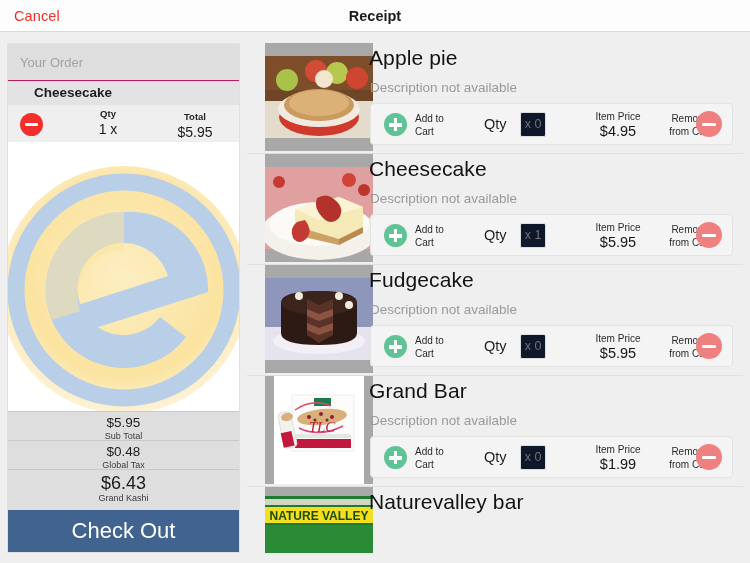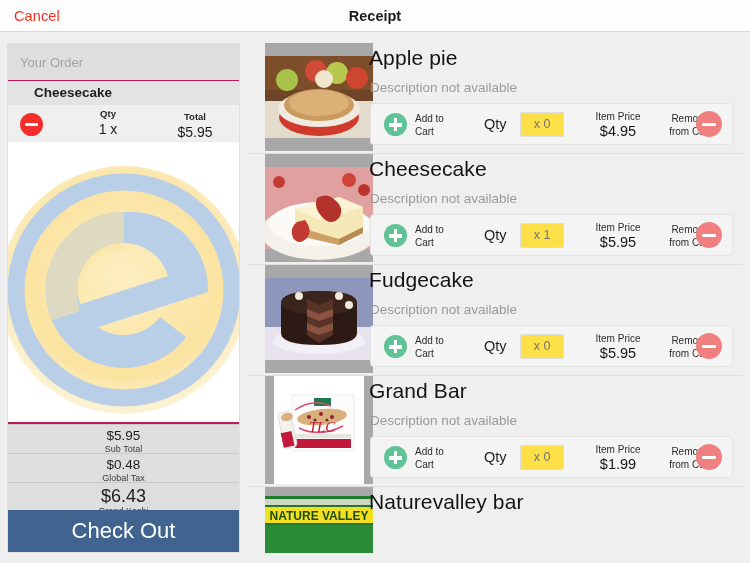--- a/index.html
+++ b/index.html
@@ -153,21 +153,21 @@
   .total-row {
     position: relative;
     width: 231px;
     background: #dedede;
     border-top: 1px solid #c9c9c9;
     text-align: center;
     box-sizing: border-box;
   }
   .total-row.r1 { height: 29px; padding-top: 3px; }
   .total-row.r2 { height: 29px; padding-top: 3px; }
-  .total-row.r3 { height: 28px; padding-top: 3px; }
+  .total-row.r3 { height: 41px; padding-top: 3px; }
   .total-row .amt {
     display: block;
     color: #1c1c1c;
     line-height: 16px;
   }
   .total-row.r1 .amt, .total-row.r2 .amt { font-size: 13.5px; }
   .total-row.r3 .amt { font-size: 18px; line-height: 20px; }
   .total-row .cap {
     display: block;
     font-size: 9px;
@@ -263,22 +263,22 @@
   }
   .qty-label {
     position: absolute;
     left: 113px; top: 12px;
     font-size: 14.5px;
     color: #1d1d1d;
   }
   .qty-box {
     position: absolute;
     left: 149px; top: 8px;
-    width: 44px; height: 25px;
-    background: #fde047;
+    width: 26px; height: 25px;
+    background: #0f172a;
     border: 1px solid #dddddd;
     border-radius: 2px;
     box-sizing: border-box;
     text-align: center;
     line-height: 23px;
     font-size: 12.5px;
     color: #737373;
     cursor: text;
   }
   .price-block {

